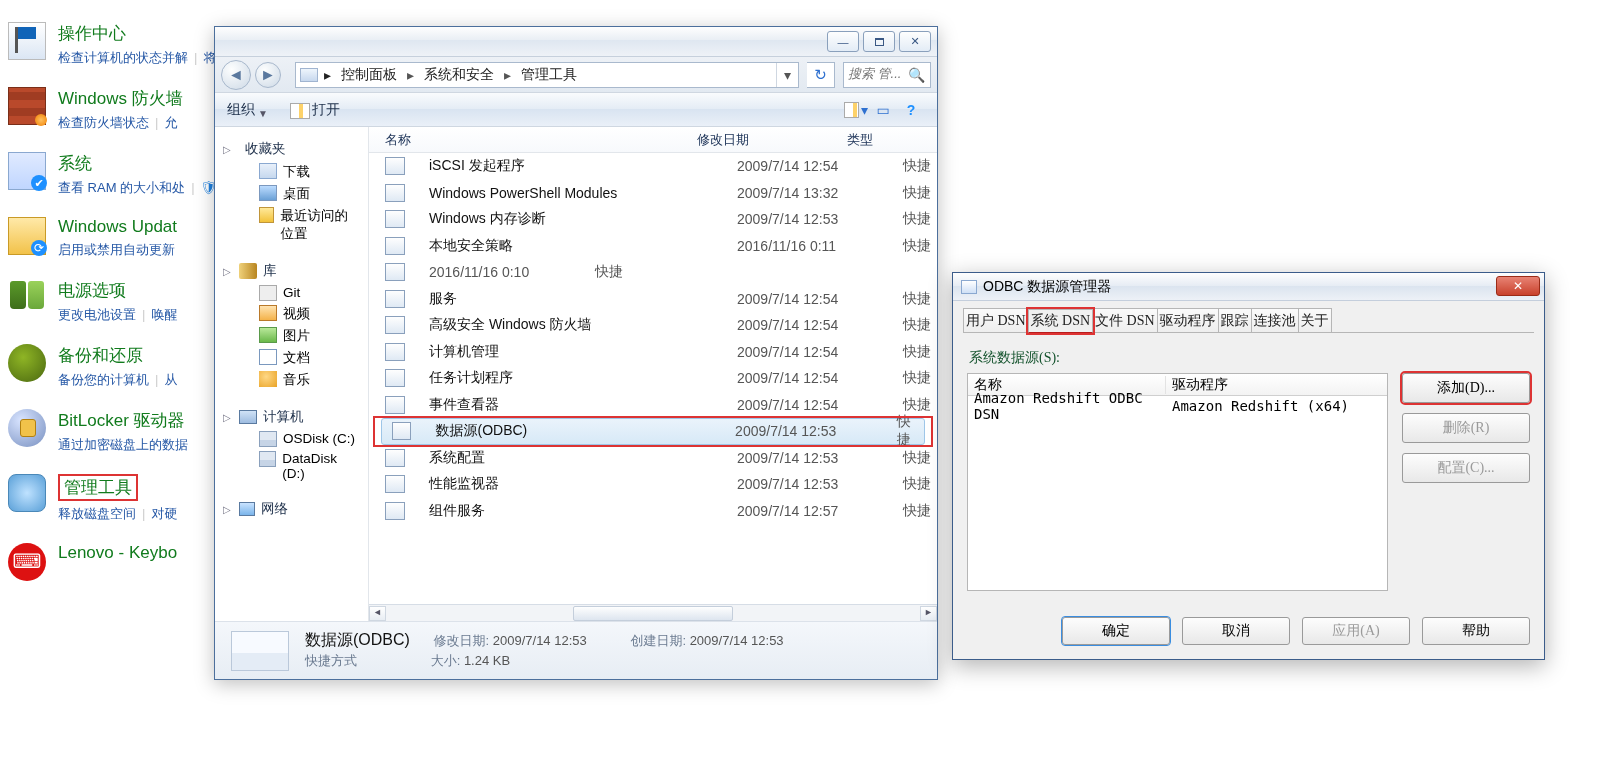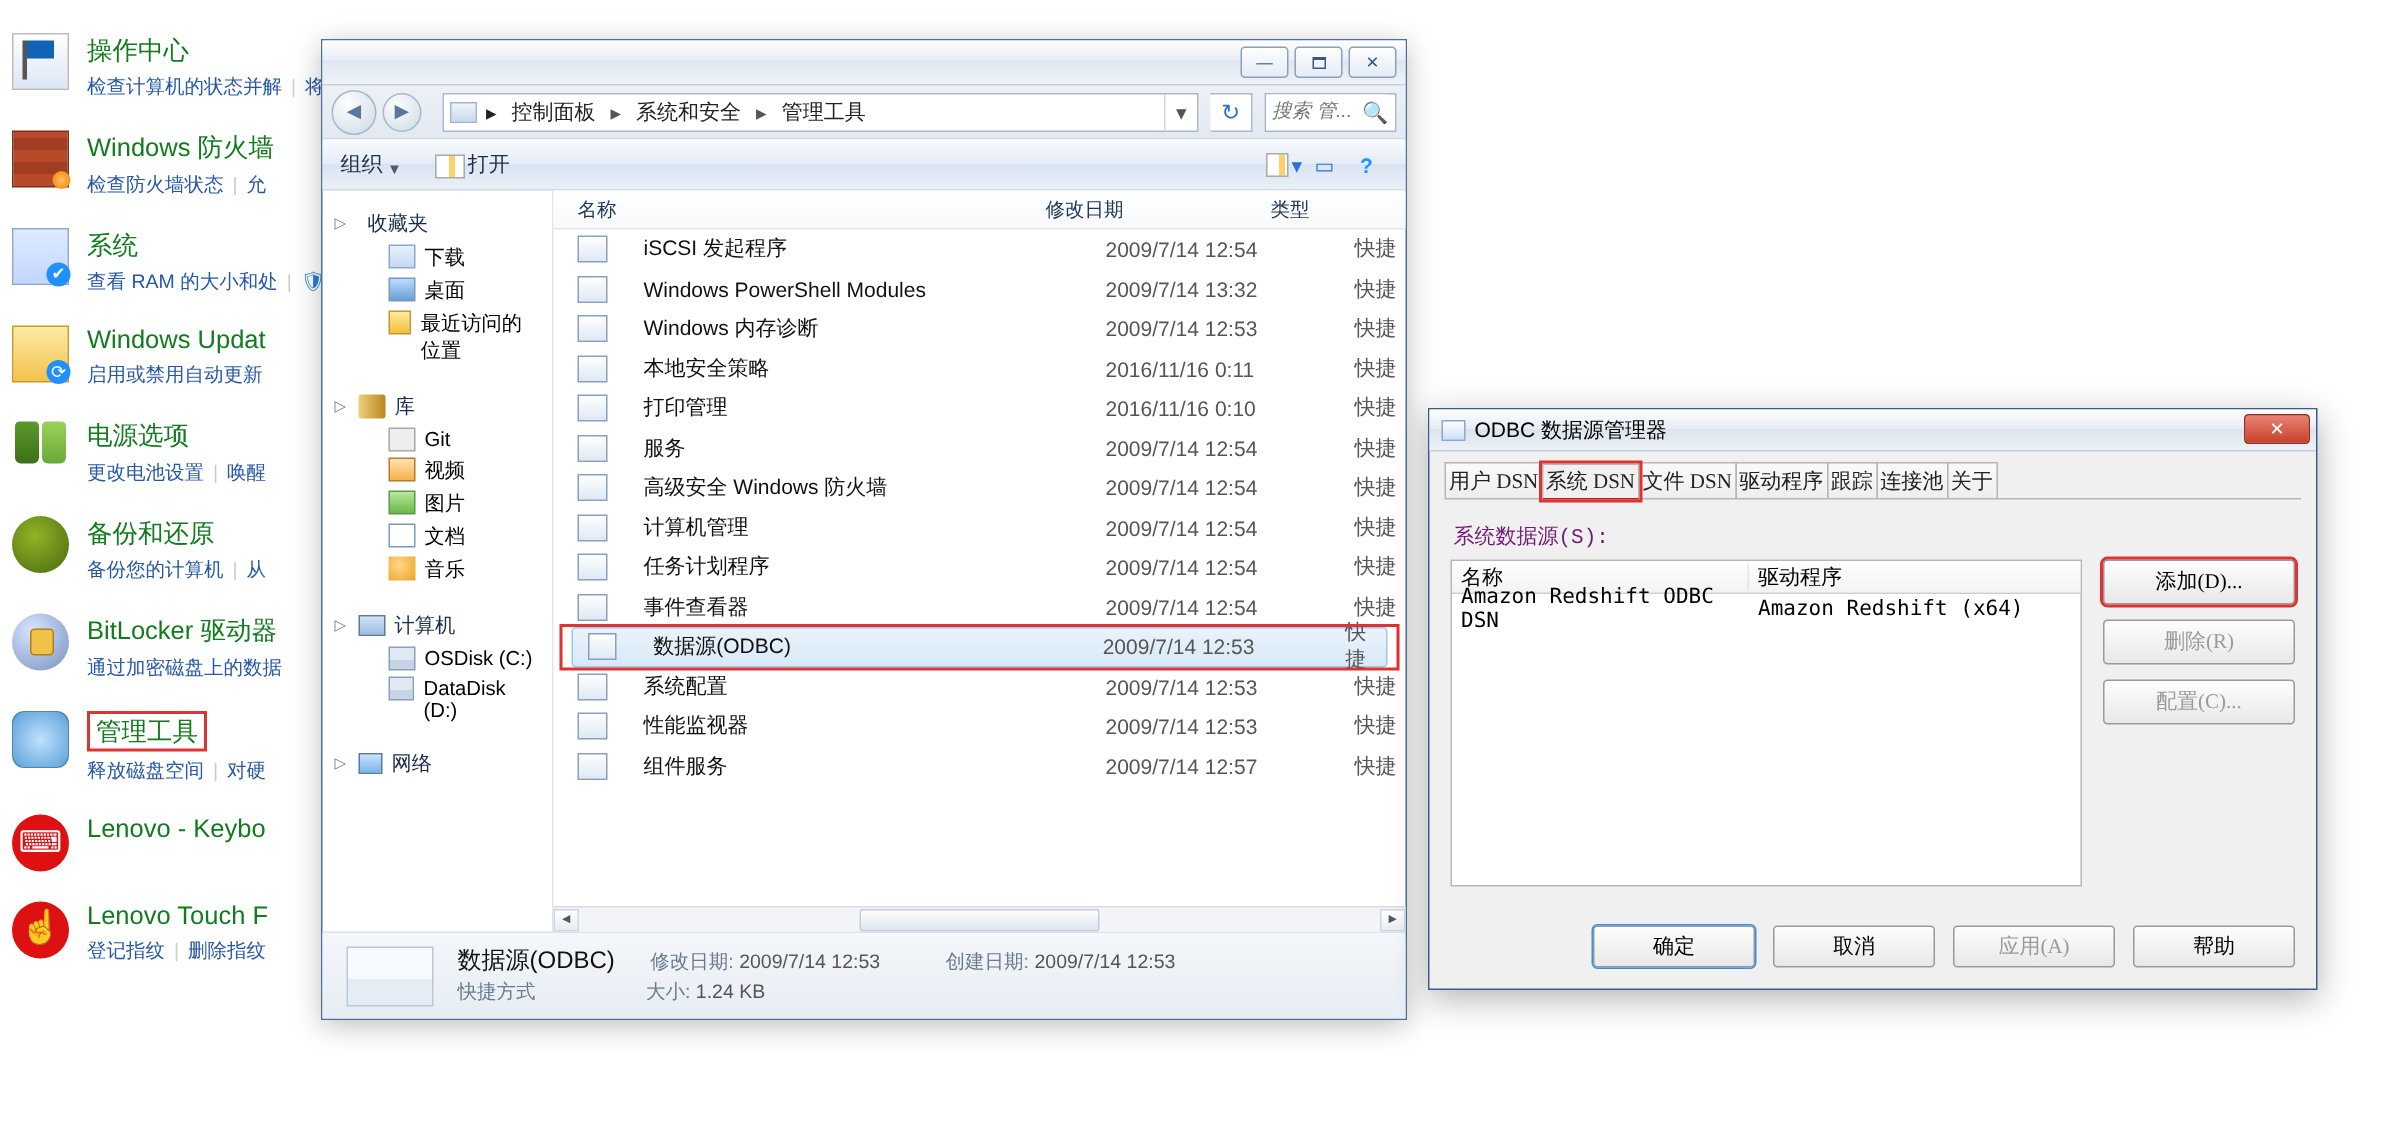--- a/index.html
+++ b/index.html
@@ -109,21 +109,21 @@
   .otb { height:28px; background:linear-gradient(#fefefe,#e6ecf4 48%,#dbe4ef 49%,#edf1f7); border-bottom:1px solid #c4cedc; display:flex; align-items:center; padding-left:8px; position:relative; }
   .otb .ic { width:16px; height:14px; background:linear-gradient(#fff,#cfe0f6); border:1px solid #8aa8d0; margin-right:6px; }
   .otb .x { position:absolute; right:4px; top:3px; width:44px; height:20px; border-radius:3px; background:linear-gradient(#e88374,#c8412c); border:1px solid #9a2b17; color:#fff; text-align:center; line-height:18px; font-size:12px; cursor:pointer; }
 
   .tabs-row { margin:6px 10px 0 10px; height:26px; border-bottom:1px solid #b6b6b6; display:flex; align-items:flex-end; }
   .tab { height:24px; padding:0 2px; display:flex; align-items:center; background:linear-gradient(#fafafa,#eee); border:1px solid #b6b6b6; border-bottom:none; margin-right:-1px; font-family:SimSun, serif; font-size:14px; cursor:pointer; color:#222;}
   .tab.active { background:#f0f0f0; position:relative; z-index:1; border-bottom:1px solid #b91c1c; margin-bottom:-1px; }
   .tab.hi { outline:2px solid #d33; outline-offset:0; }
 
   .pane { padding:10px 14px 14px 14px; }
-  .pane-hd { margin:6px 0 6px 2px; color:#701a75; font-family:Liberation Mono, monospace;}
+  .pane-hd { margin:6px 0 6px 2px; color:#14532d; font-family:Liberation Serif, serif;}
   .ds-wrap { display:flex; }
   .ds-list { flex:1; border:1px solid #b6b6b6; background:#fff; height:218px; font-family:Consolas,"SimSun",monospace; font-size:14px; overflow:hidden; }
   .ds-cols { height:22px; border-bottom:1px solid #cfcfcf; display:flex; align-items:center; background:linear-gradient(#fff,#f3f3f3); }
   .ds-c1 { width:198px; padding-left:6px; border-right:1px solid #e3e3e3;}
   .ds-c2 { flex:1; padding-left:6px; }
   .ds-row { height:20px; display:flex; align-items:center; }
   .ds-r1 { width:198px; padding-left:6px; } .ds-r2 { flex:1; padding-left:6px; }
   .ds-btns { width:128px; margin-left:14px; }
   .ds-btn { display:block; width:100%; height:30px; margin-bottom:10px; border:1px solid #9a9a9a; background:linear-gradient(#fdfdfd,#e8e8e8); border-radius:3px; font-family:SimSun,serif; font-size:14px; cursor:pointer; }
   .ds-btn.hi { outline:2px solid #d33; outline-offset:0; }
@@ -196,27 +196,20 @@
       <div class="cp-icon ic-adm"></div>
       <div>
         <h3><span class="box-red">管理工具</span></h3>
         <div class="links"><span>释放磁盘空间</span><span class="sep">|</span><span>对硬</span></div>
       </div>
     </div>
     <div class="cp-item">
       <div class="cp-icon ic-kbd"></div>
       <div>
         <h3>Lenovo - Keybo</h3>
-      </div>
-    </div>
-    <div class="cp-item">
-      <div class="cp-icon ic-tch"></div>
-      <div>
-        <h3>Lenovo Touch F</h3>
-        <div class="links"><span>登记指纹</span><span class="sep">|</span><span>删除指纹</span></div>
       </div>
     </div>
   </div>
 
 <div class="win-outer">
   <div class="win-frame">
     <div class="titlebar">
       <div class="tb-btns">
         <div class="tb-btn">—</div>
         <div class="tb-btn maximize">
@@ -310,21 +303,20 @@
               <span class="t">快捷</span>
             </div>
             <div class="row">
               <span class="ri"></span>
               <span class="n">本地安全策略</span>
               <span class="d">2016/11/16 0:11</span>
               <span class="t">快捷</span>
             </div>
             <div class="row">
               <span class="ri"></span>
-              <span class="n">打印管理</span>
               <span class="d">2016/11/16 0:10</span>
               <span class="t">快捷</span>
             </div>
             <div class="row">
               <span class="ri"></span>
               <span class="n">服务</span>
               <span class="d">2009/7/14 12:54</span>
               <span class="t">快捷</span>
             </div>
             <div class="row">

